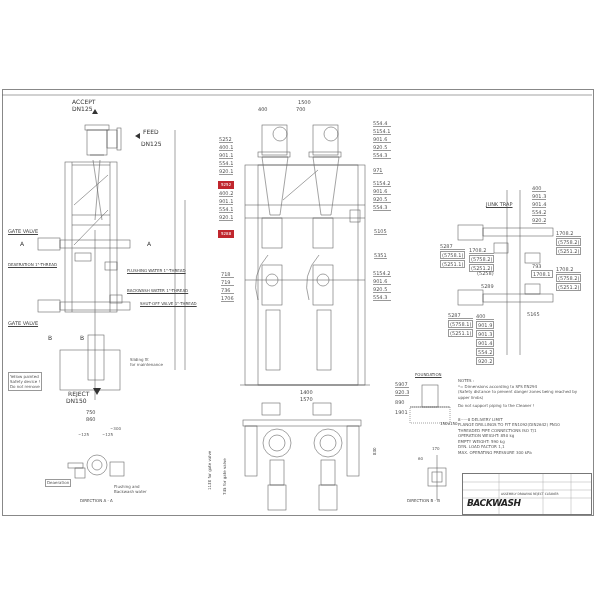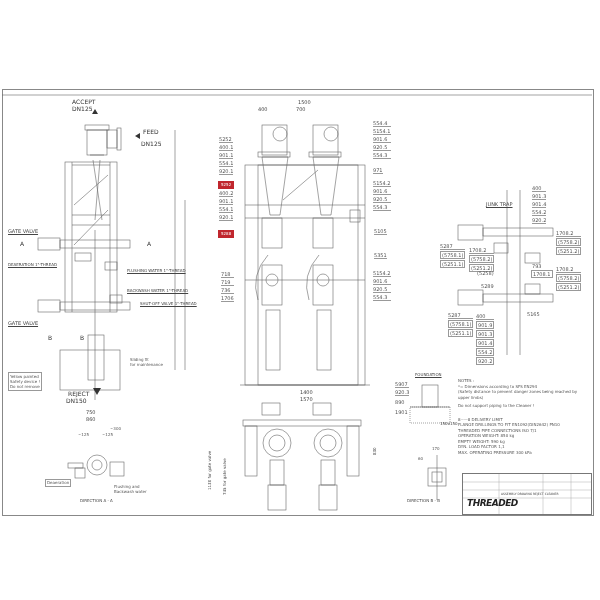--- a/index.html
+++ b/index.html
@@ -307,14 +307,14 @@
         <line x1="0" y1="8" x2="128" y2="8"></line>
         <line x1="0" y1="16" x2="128" y2="16"></line>
         <line x1="0" y1="24" x2="128" y2="24"></line>
         <line x1="36" y1="0" x2="36" y2="40"></line>
         <line x1="80" y1="0" x2="80" y2="40"></line>
         <line x1="108" y1="0" x2="108" y2="40"></line>
       </g>
     </svg>
     <div class="t" style="left:38px;top:17px;font-size:3px;">ASSEMBLY DRAWING REJECT CLEANER</div>
   </div>
-  <div class="logo">THREADED</div>
+  <div class="logo">BACKWASH</div>
 </div>
 
 </body></html>

